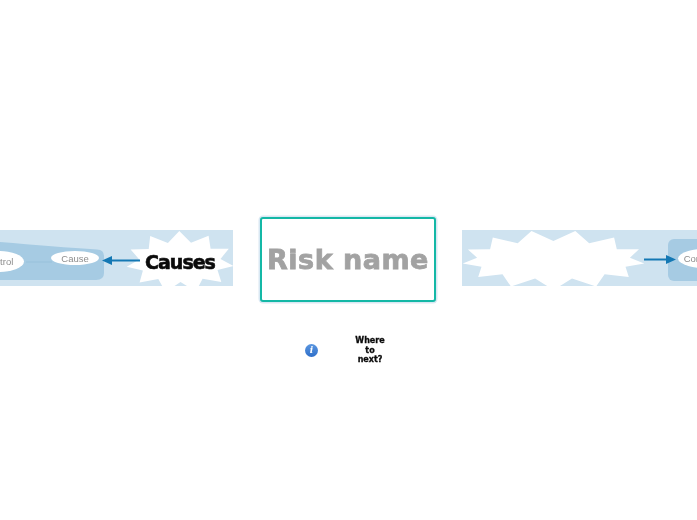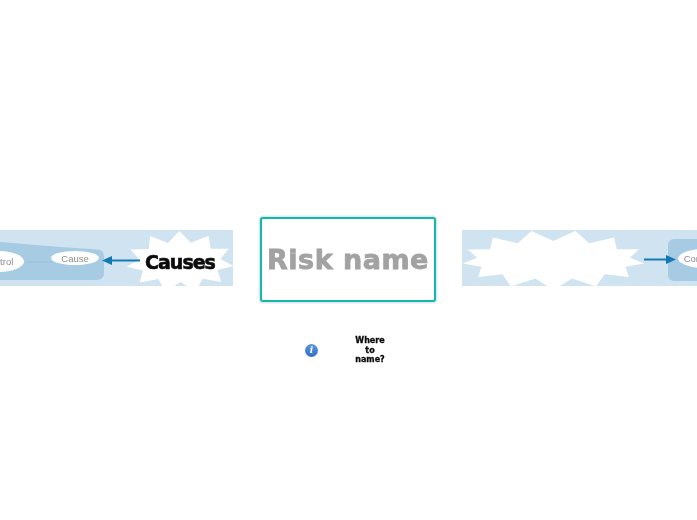--- a/index.html
+++ b/index.html
@@ -99,17 +99,17 @@
 
   <div class="risk-box">
     <span class="risk-text">Risk name</span>
   </div>
 
   <div class="hint">
     <div class="info-icon">i</div>
     <div class="hint-lines">
       <div>Where</div>
       <div>to</div>
-      <div>name?</div>
+      <div>next?</div>
     </div>
   </div>
 
 </div>
 
 </body></html>

